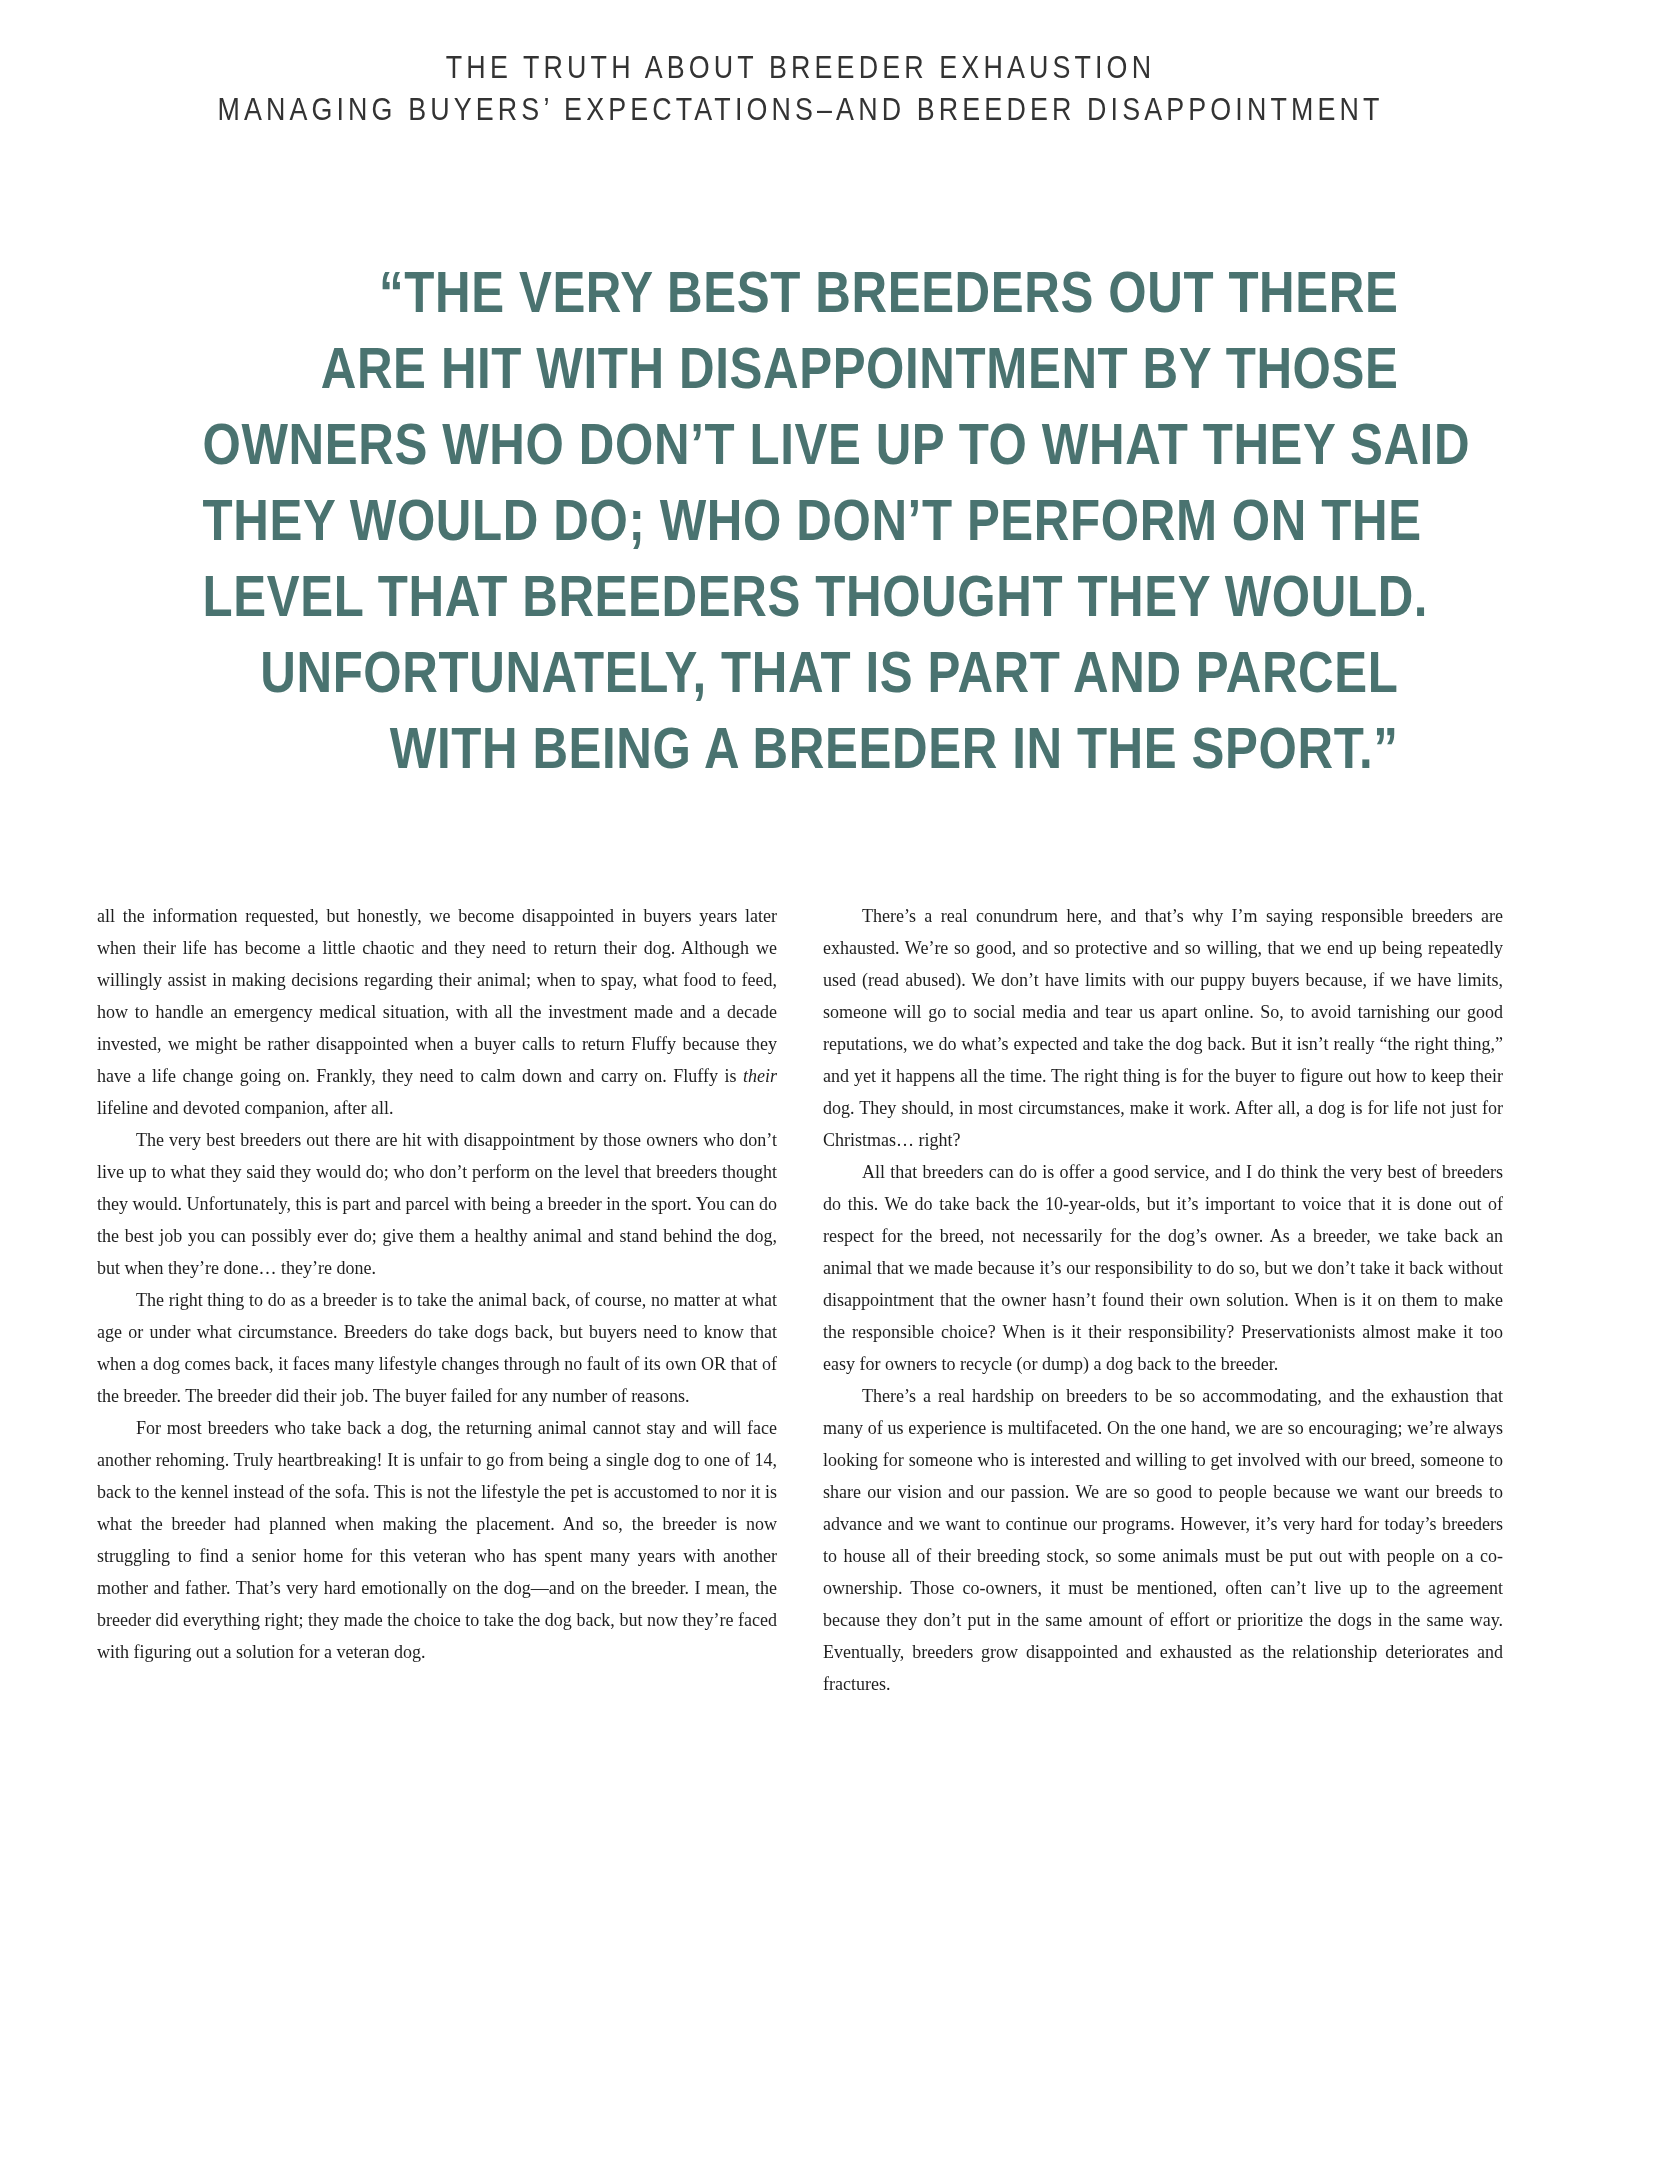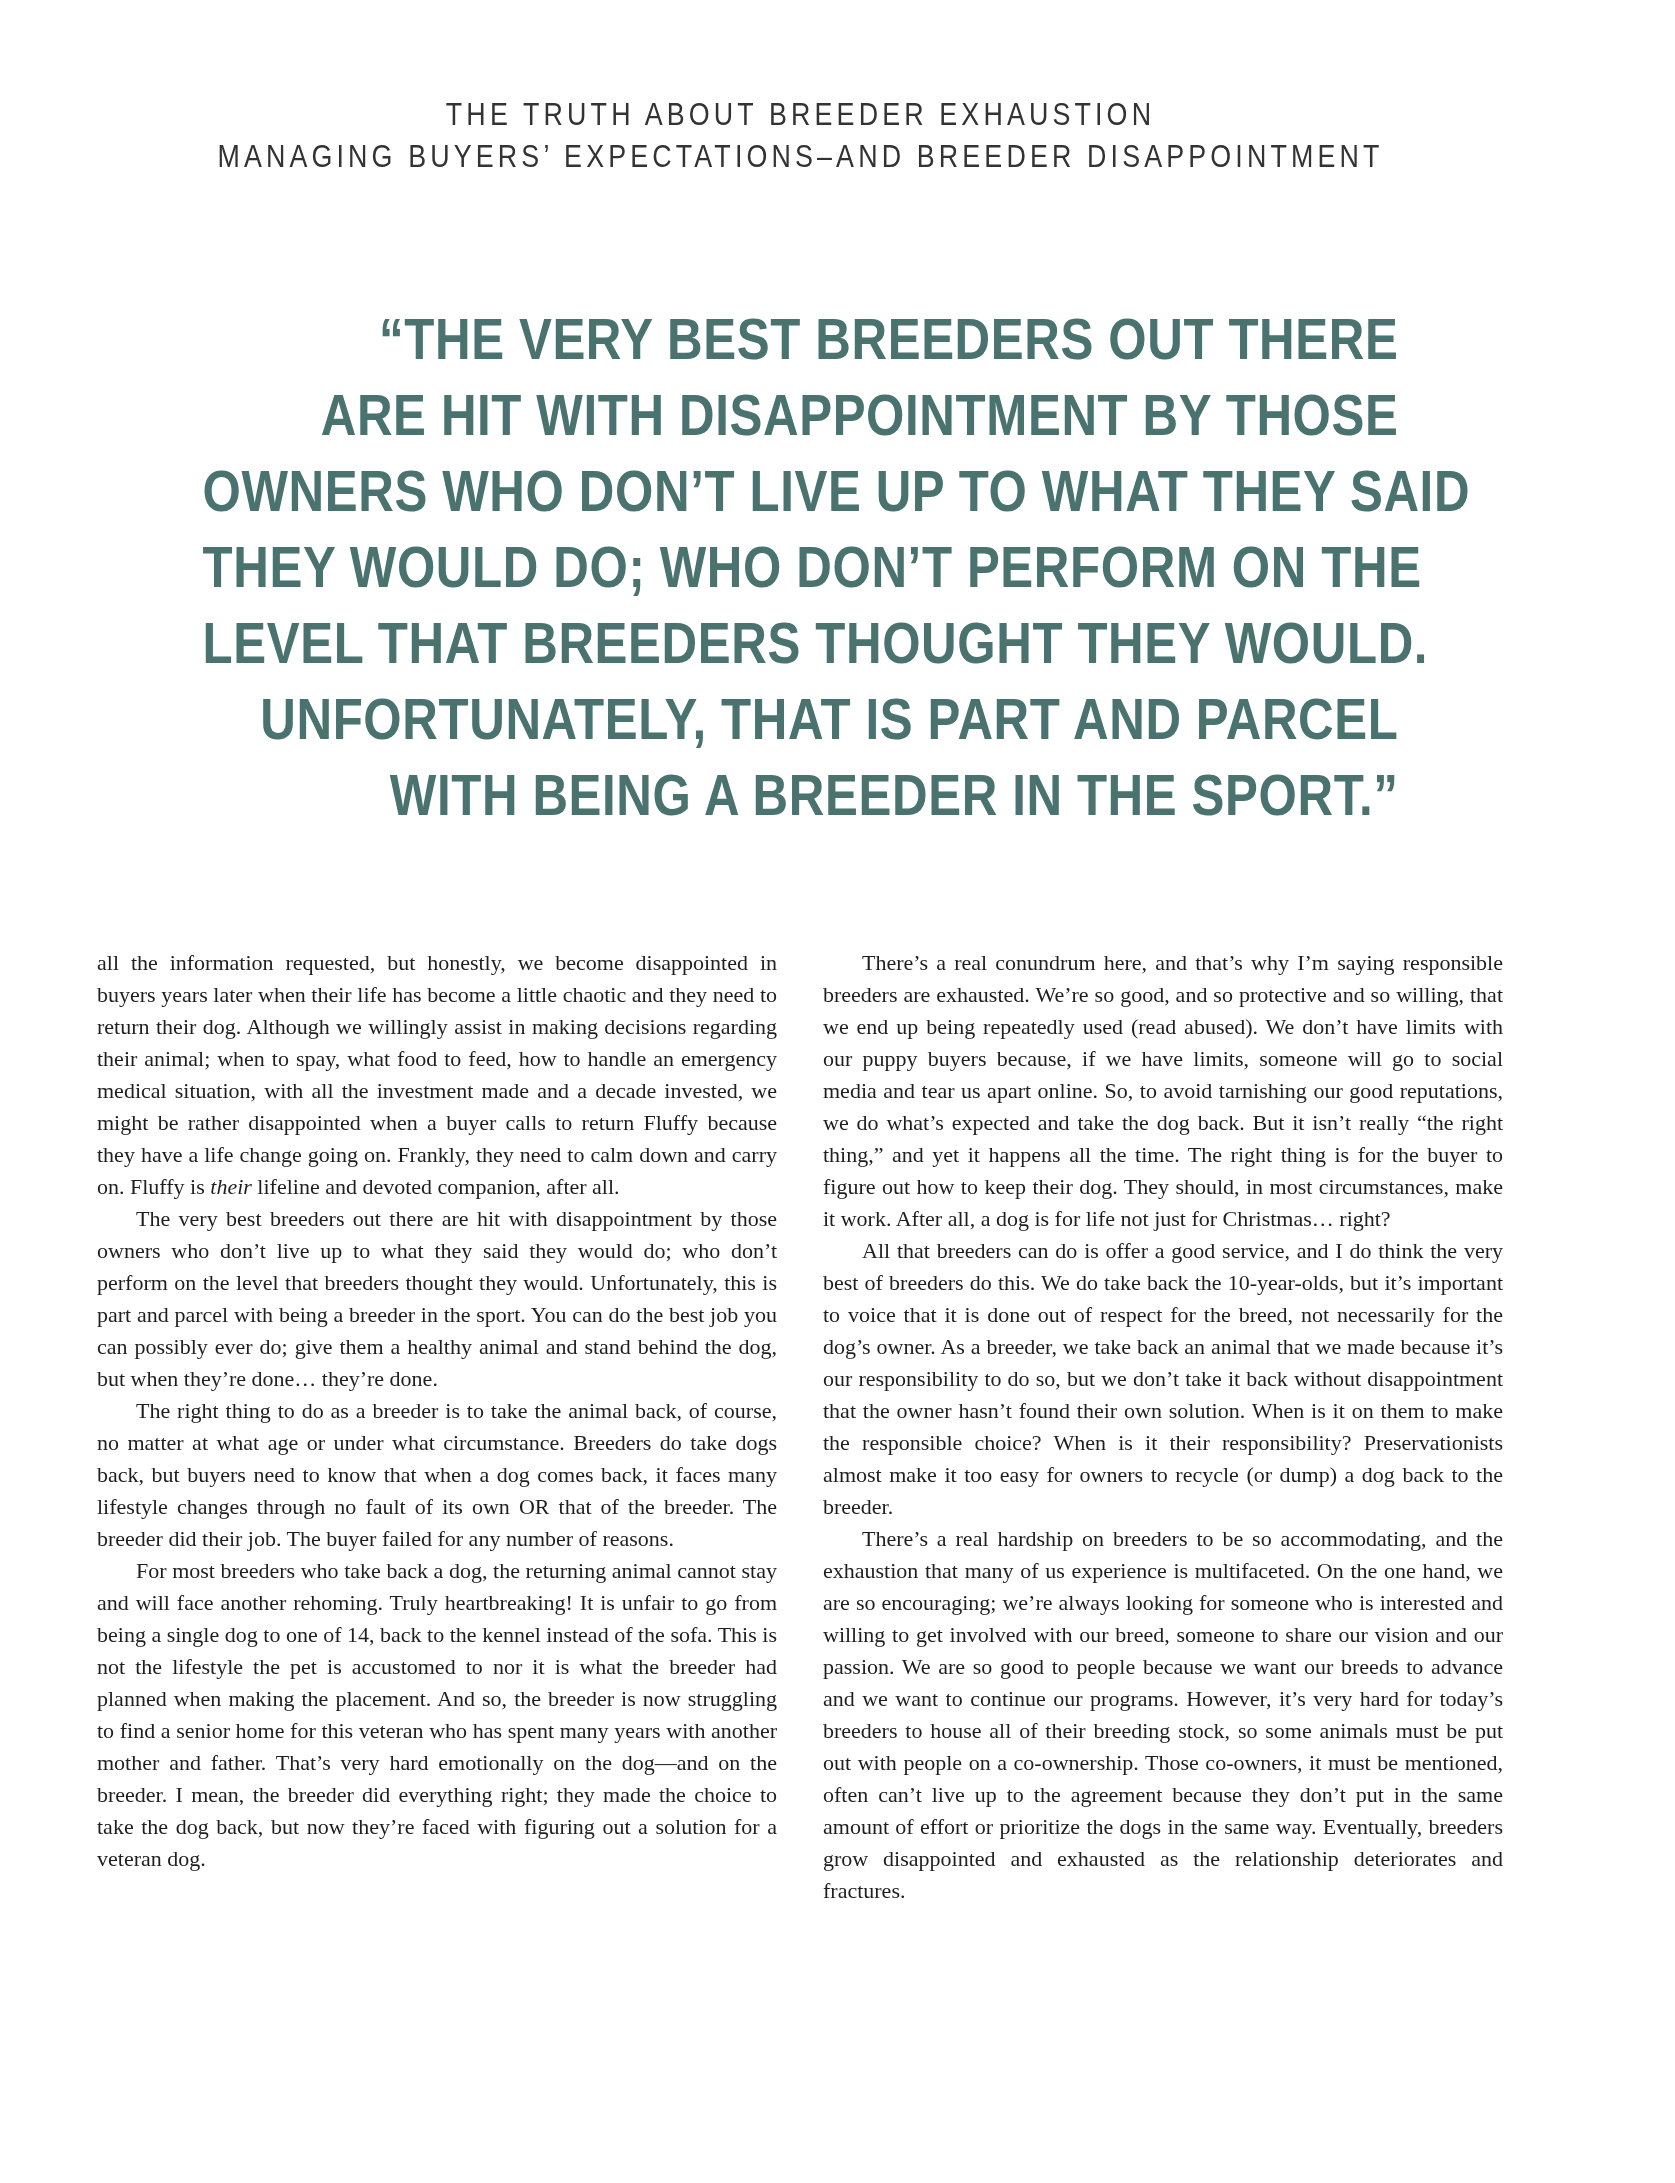--- a/index.html
+++ b/index.html
@@ -9,21 +9,21 @@
   }
   .page {
     position: relative;
     width: 1676px;
     height: 2183px;
     background: #ffffff;
     overflow: hidden;
   }
   
   .header {
-    padding-top: 93px;
+    padding-top: 46px;
     margin-left: 97px;
     width: 1407px;
     text-align: center;
   }
   .header-line {
     font-family: "Liberation Sans", sans-serif;
     font-weight: normal;
     font-size: 30.5px;
     line-height: 42px;
     letter-spacing: 4.7px;
@@ -55,21 +55,21 @@
     margin: 114px 0 0 97px;
     width: 1407px;
     gap: 46px;
   }
   .col {
     width: 680px;
   }
   .para {
     margin: 0;
     font-family: "Liberation Serif", serif;
-    font-size: 22px;
+    font-size: 18px;
     line-height: 32px;
     color: var(--body-text, #1e1e1e);
     text-align: justify;
     text-indent: 39px;
   }
   .para.no-indent {
     text-indent: 0;
   }
   .para em {
     font-style: italic;

